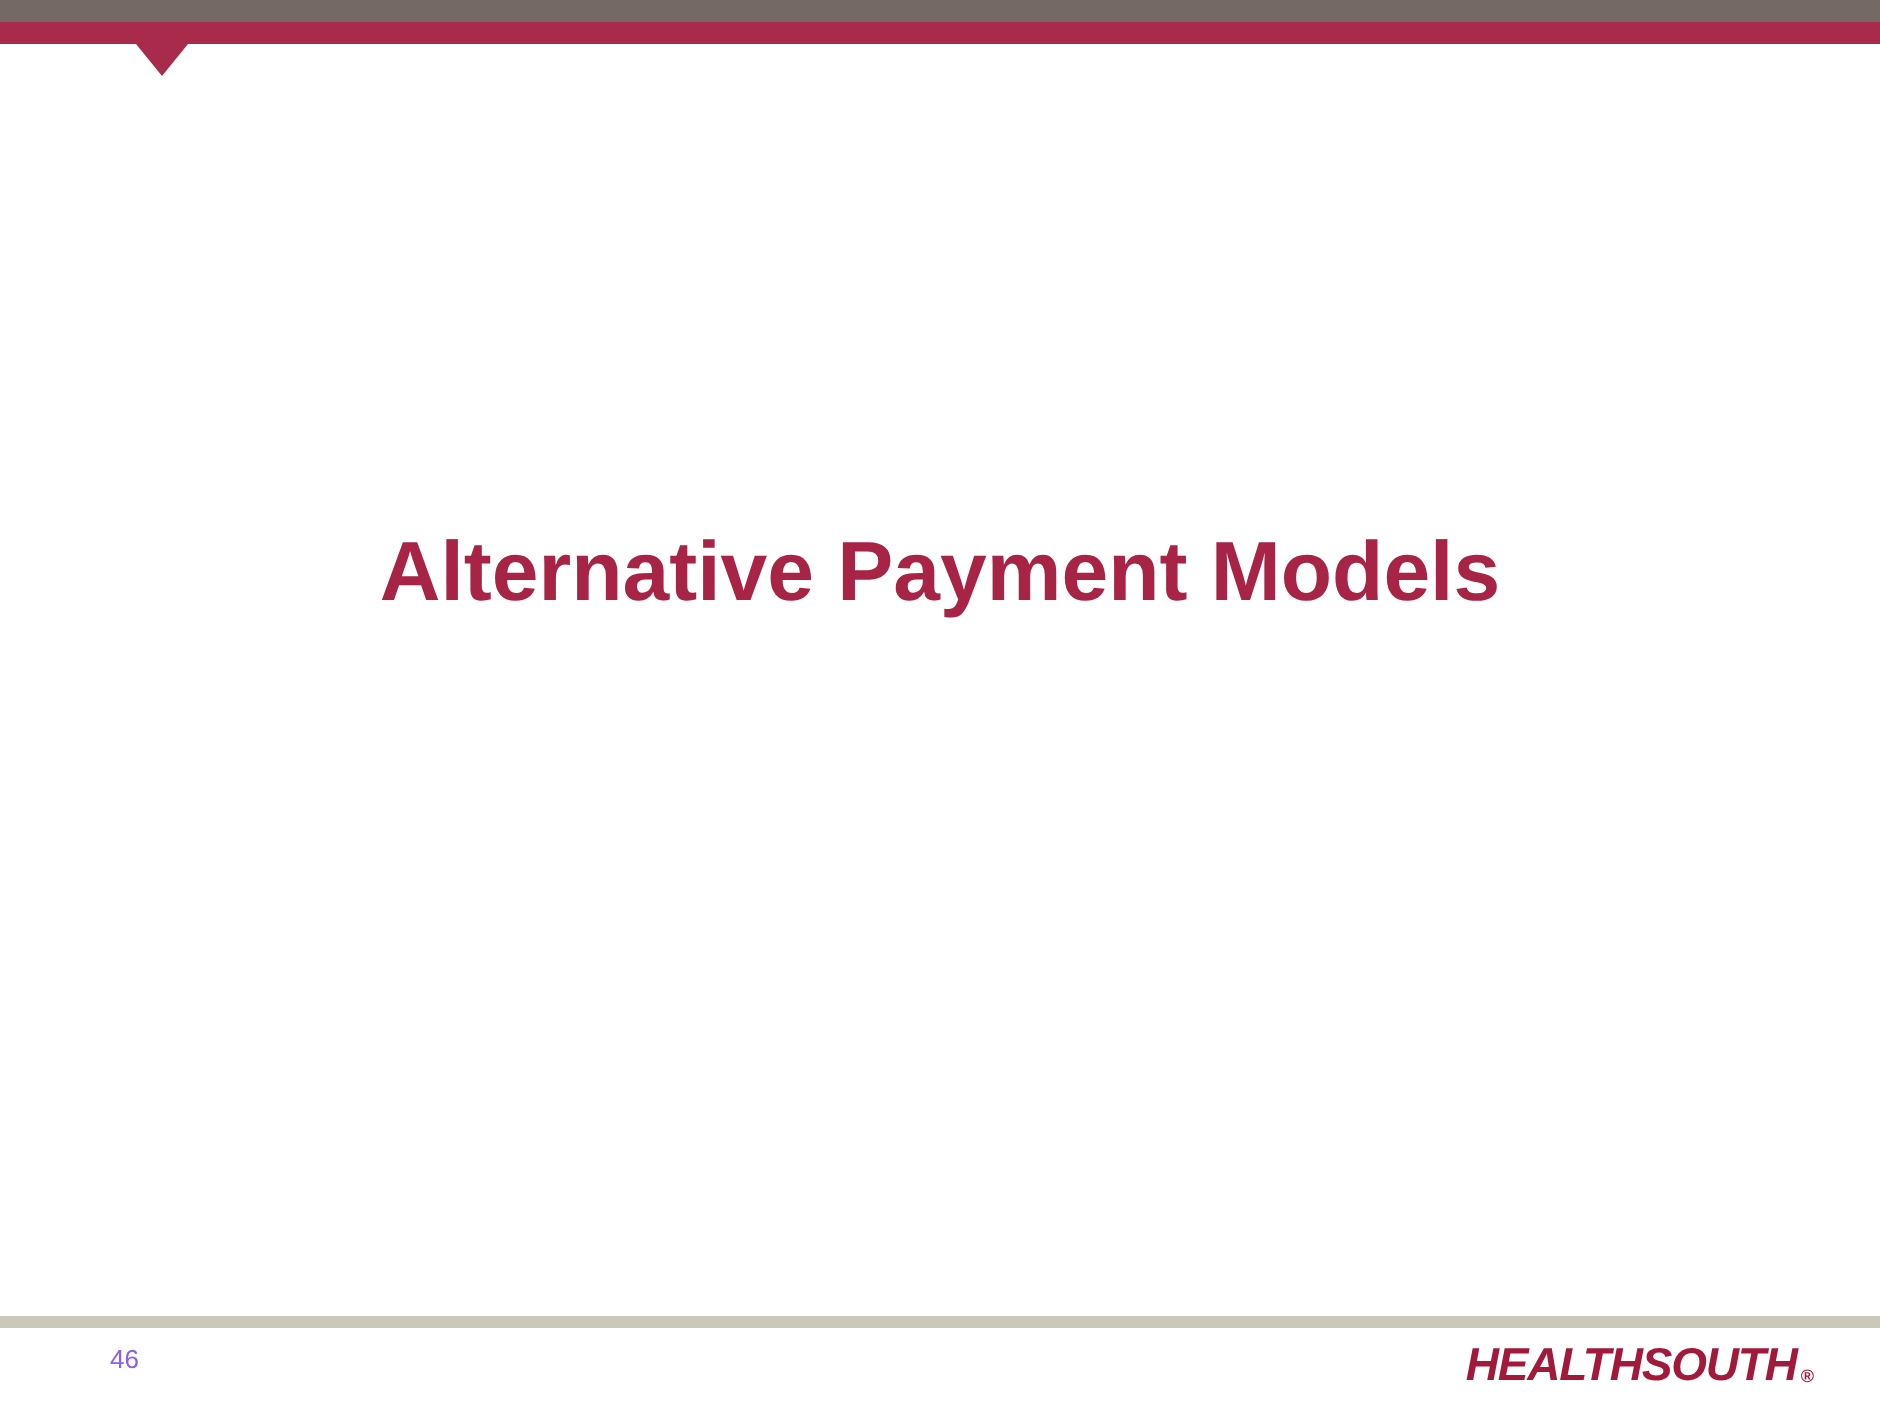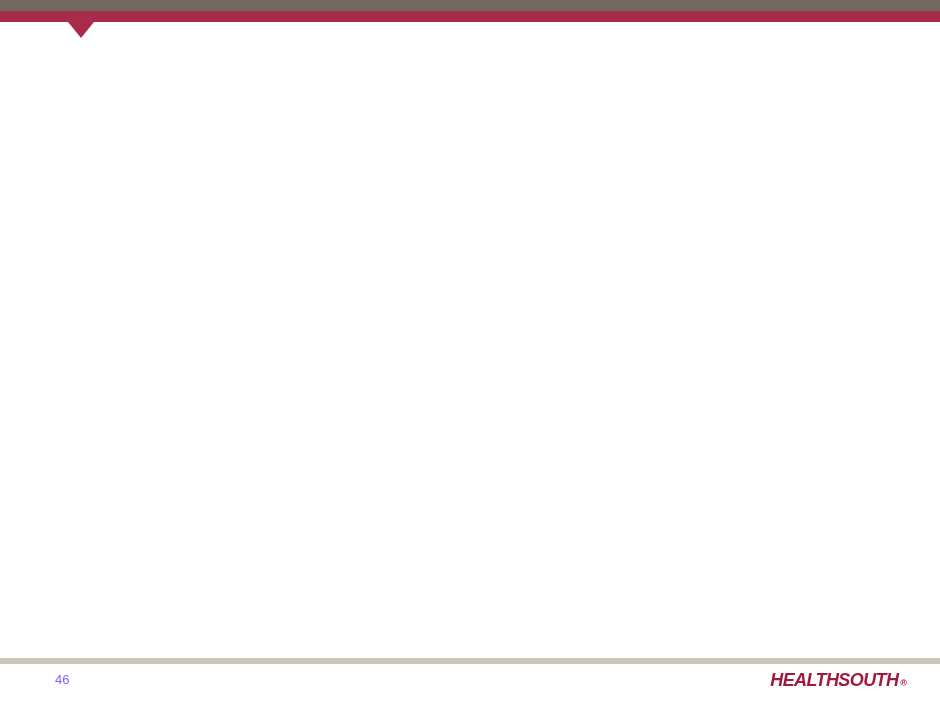--- a/index.html
+++ b/index.html
@@ -93,21 +93,21 @@
   .brand-logo {
     position: absolute;
     right: 33px;
     top: 671px;
     display: flex;
     align-items: flex-end;
     line-height: 1;
   }
   .brand-logo-text {
     font-family: "Liberation Sans", sans-serif;
-    font-size: 18px;
+    font-size: 23px;
     font-weight: bold;
     font-style: italic;
     letter-spacing: -0.6px;
     color: #A3193C;
     line-height: 1;
     text-align: right;
   }
   .brand-logo-mark {
     font-family: "Liberation Sans", sans-serif;
     font-size: 9px;
@@ -120,20 +120,23 @@
 </style>
 </head>
 <body>
 
 <div class="slide">
 
   <div class="bar-taupe"></div>
   <div class="bar-crimson"></div>
   <div class="chevron"></div>
 
+  <div class="title-area">
+    <h1 class="slide-title">Alternative Payment Models</h1>
+  </div>
 
   <div class="footer-rule"></div>
 
   <div class="page-number">46</div>
 
   <div class="brand-logo">
     <span class="brand-logo-text">HEALTHSOUTH</span>
     <span class="brand-logo-mark">®</span>
   </div>
 

